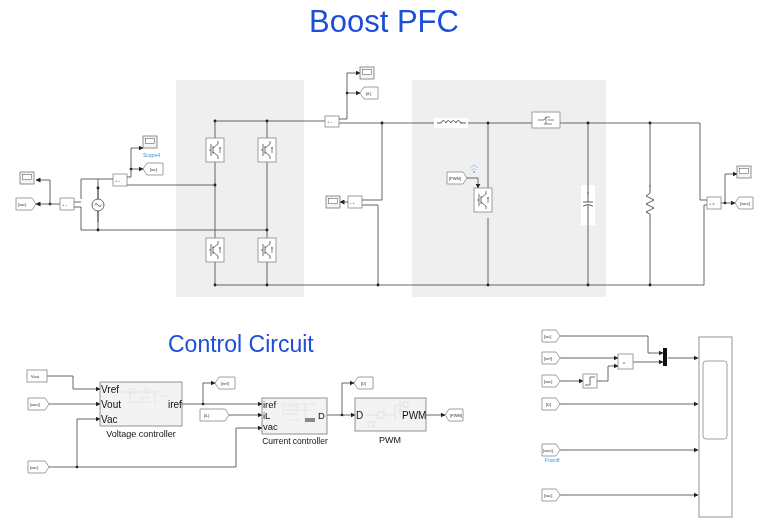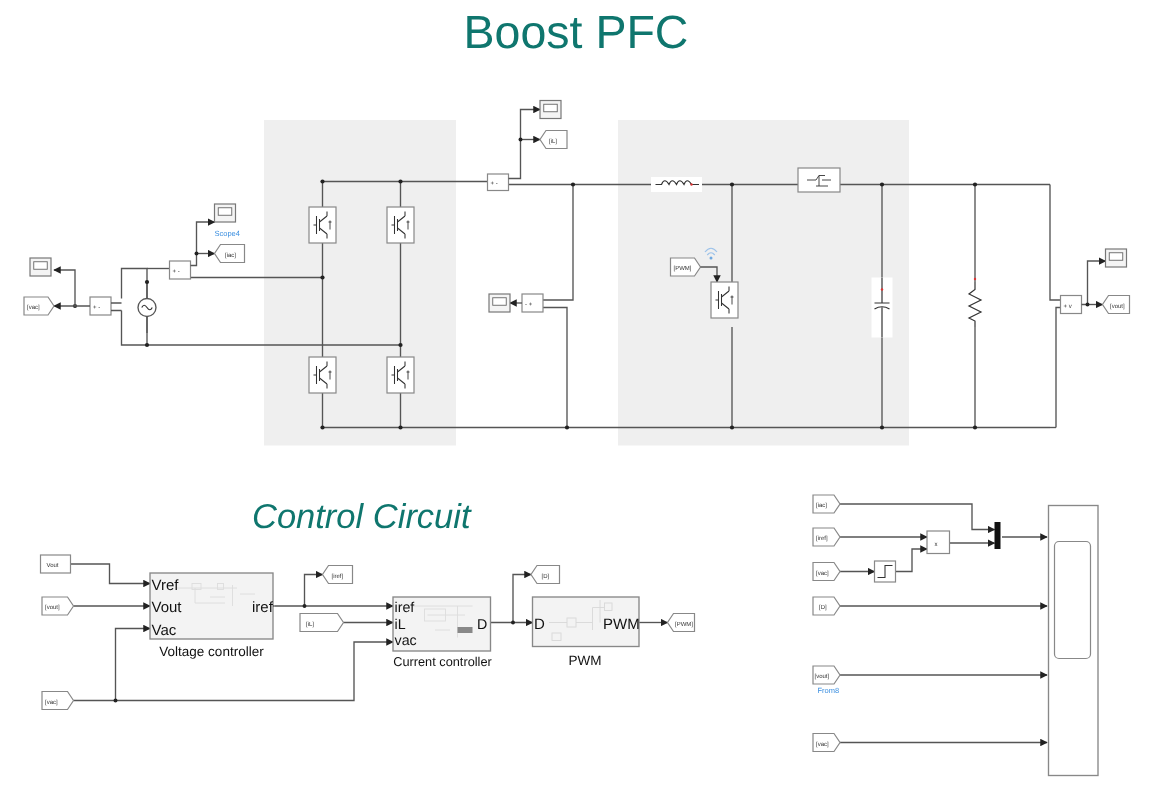--- a/index.html
+++ b/index.html
@@ -1,22 +1,22 @@
 <!DOCTYPE html>
 <html><head>
 <meta charset="utf-8">
 <style>
   html, body { margin:0; padding:0; background:#ffffff; }
   body { width:768px; height:529px; position:relative; overflow:hidden; font-family:"Liberation Sans", sans-serif; }
   #canvas { position:absolute; left:0; top:0; }
-  .title { position:absolute; color:#0f766e; font-family:"Liberation Sans", sans-serif; white-space:nowrap; }
+  .title { position:absolute; color:#1d4ed8; font-family:"Liberation Sans", sans-serif; white-space:nowrap; }
   #main-title { left:0; width:768px; text-align:center; top:4px; font-size:31px; }
   #fb-title { left:176px; width:128px; text-align:center; top:82px; font-size:21px; }
   #bc-title { left:412px; width:194px; text-align:center; top:82px; font-size:21px; }
-  #cc-title { left:168px; top:331px; font-size:23px;font-style:italic; }
+  #cc-title { left:168px; top:331px; font-size:23px; }
   .lbl { font-family:"Liberation Sans", sans-serif; fill:#111; }
   .tiny { font-family:"Liberation Sans", sans-serif; font-size:4px; fill:#333; }
   .blue { fill:#3b8fe0; font-family:"Liberation Sans", sans-serif; font-size:5px; }
 </style>
 </head>
 <body>
 
 <div class="title" id="main-title">Boost PFC</div>
 <div class="title" id="fb-title">Full Bridge</div>
 <div class="title" id="bc-title">Boost Converter</div>

